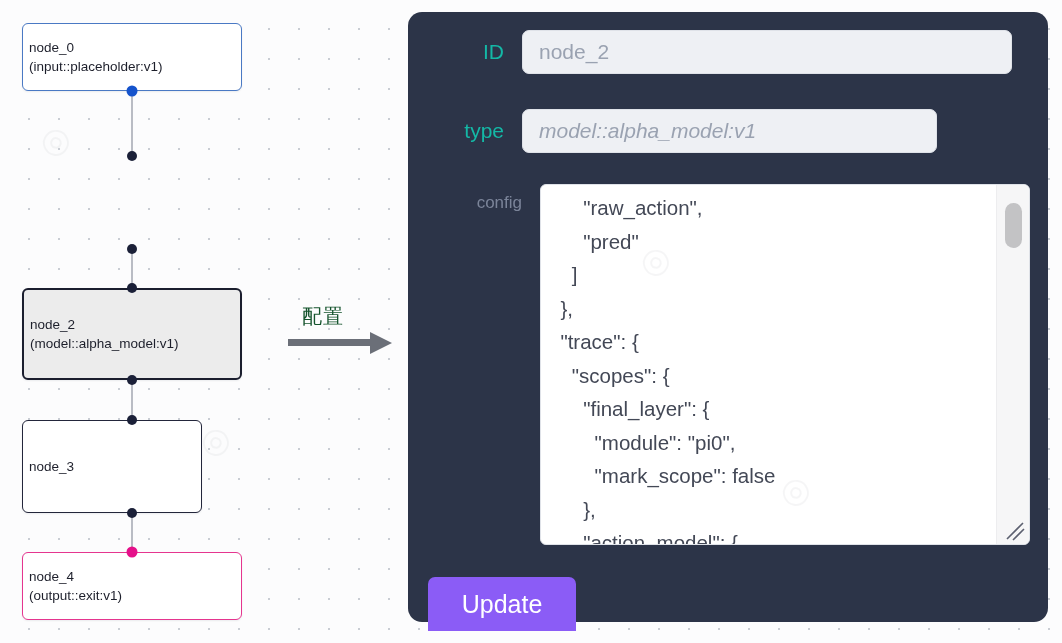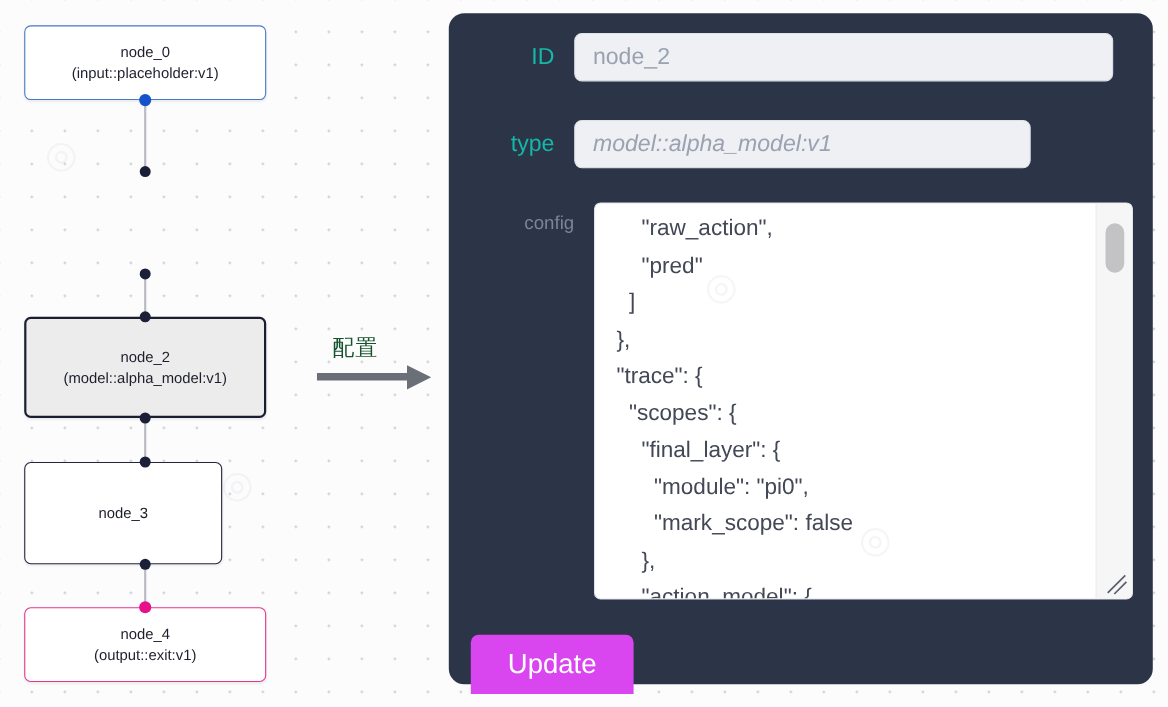--- a/index.html
+++ b/index.html
@@ -35,21 +35,21 @@
 
   
   .node {
     position: absolute;
     box-sizing: border-box;
     border-radius: 6px;
     background: #ffffff;
     border: 1.6px solid #23263b;
     display: flex;
     flex-direction: column;
-    align-items: center;
+    align-items: flex-start;
     justify-content: center;
     text-align: center;
     font-size: 13.5px;
     line-height: 19px;
     color: #1d1f2b;
     padding: 14px 6px;
     box-shadow: 0 1px 2px rgba(20,23,40,0.07);
   }
   .node .ln { display: block; white-space: pre-wrap; word-break: break-word; }
   .node.input-node  { border-color: #4a79c4; }
@@ -177,21 +177,21 @@
   .config-resize {
     position: absolute;
     right: 2px; bottom: 1px;
     width: 26px; height: 26px;
   }
 
   .update-btn {
     position: absolute;
     left: 428px; top: 577px;
     width: 148px; height: 54px;
-    background: #d946ef;
+    background: #8b5cf6;
     border: none;
     border-radius: 7px 7px 0 0;
     color: #ffffff;
     font-family: "Liberation Sans", sans-serif;
     font-size: 25px;
     text-align: center;
     padding: 0;
     line-height: 50px;
     cursor: pointer;
   }

